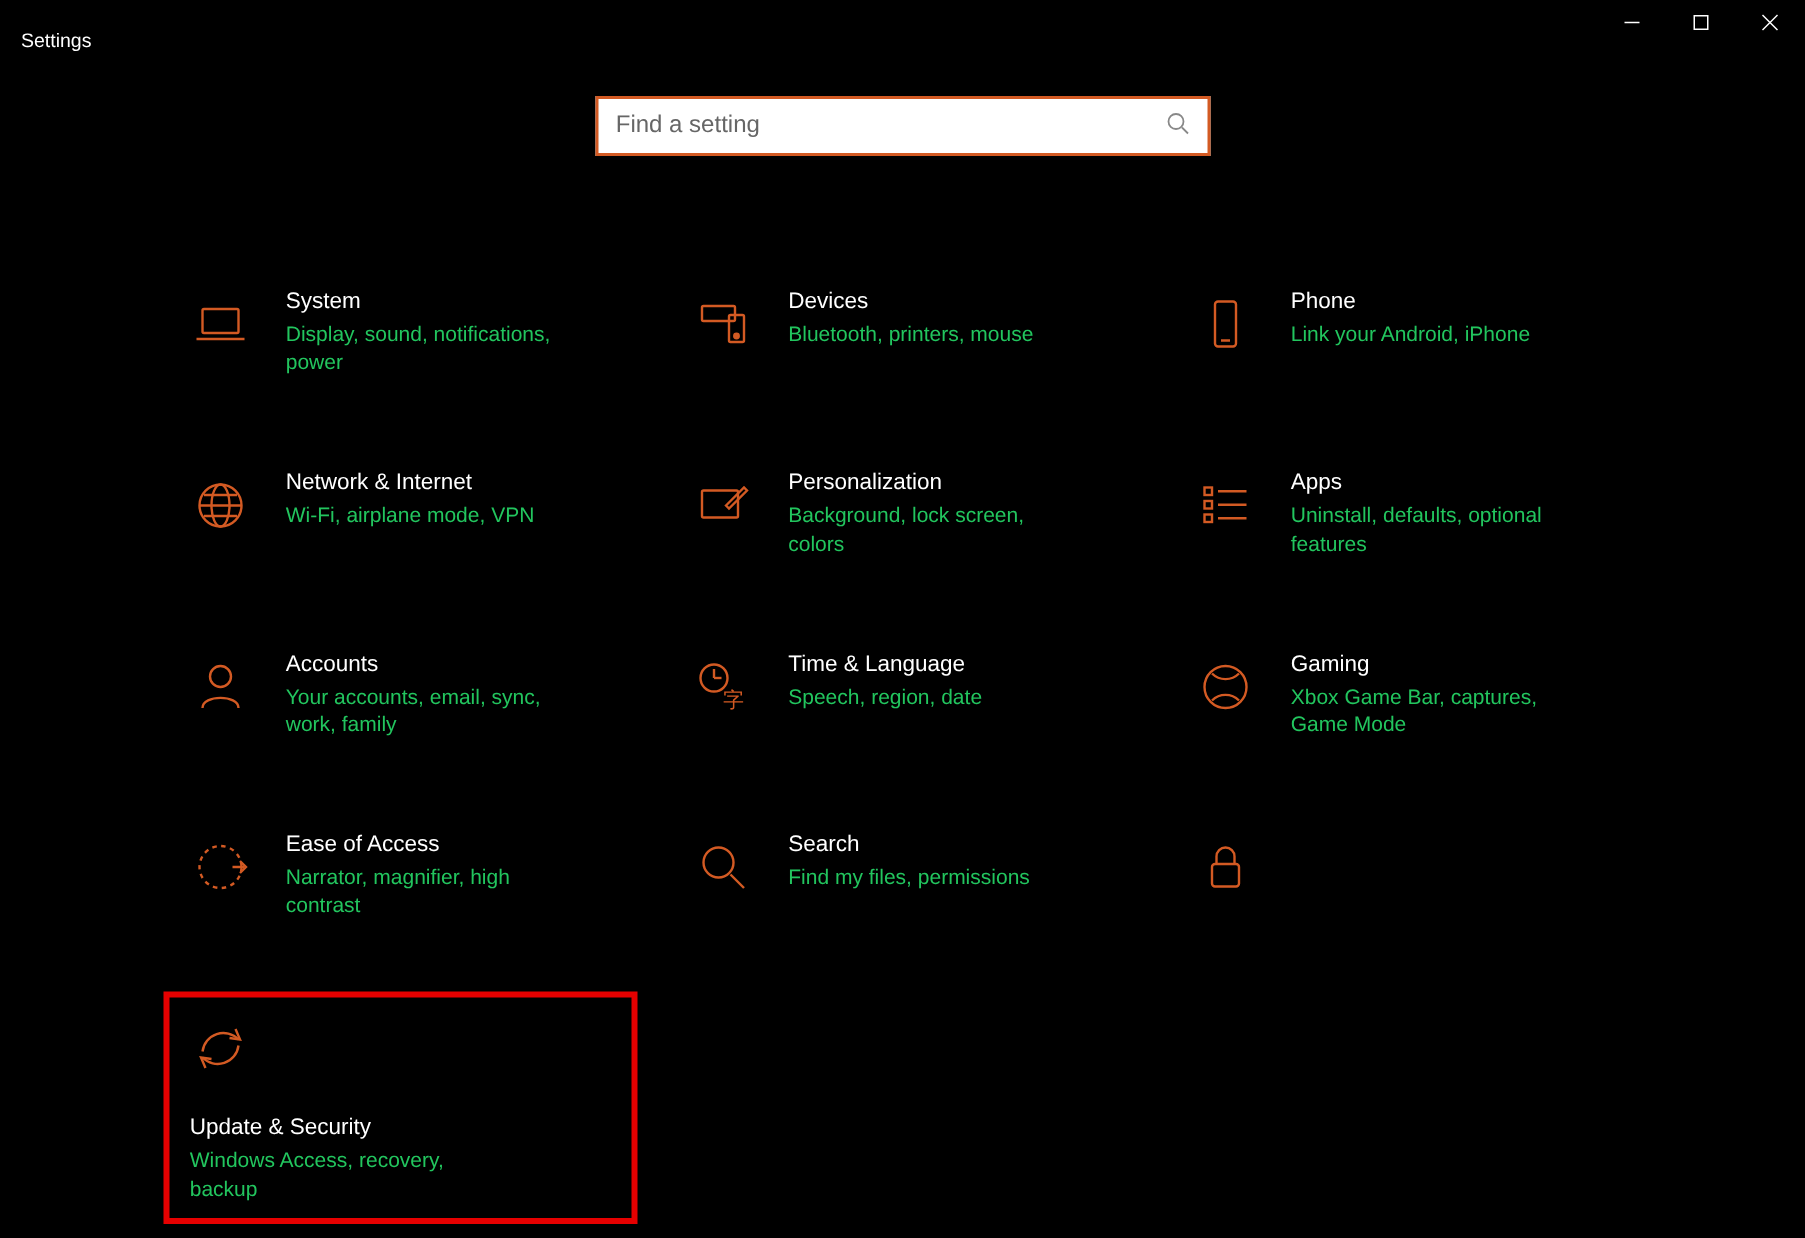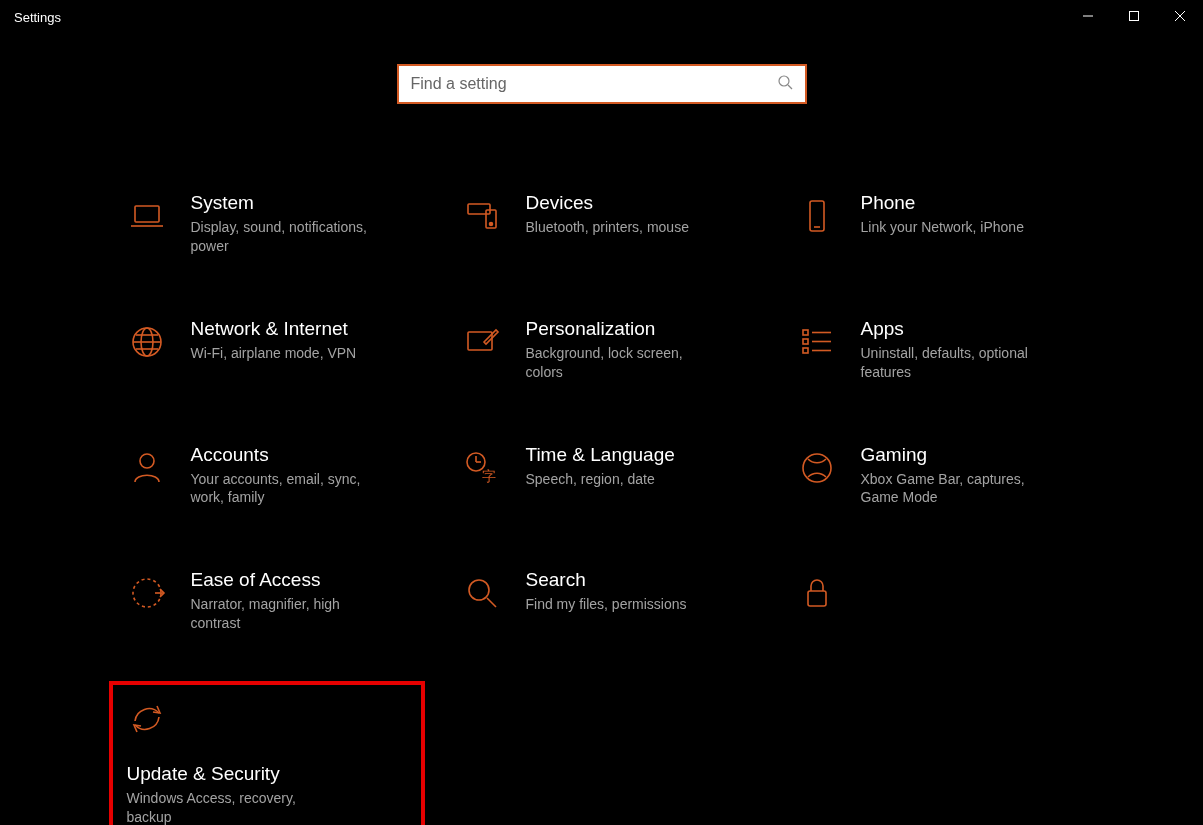--- a/index.html
+++ b/index.html
@@ -9,21 +9,21 @@
     background: #000;
     color: #fff;
     font-family: "Segoe UI", sans-serif;
     overflow: hidden;
   }
 
   
   .titlebar {
     height: 34px;
     display: flex;
-    align-items: center;
+    align-items: flex-end;
     justify-content: space-between;
     padding-left: 14px;
   }
   .titlebar-title { font-size: 13px; color: #fff; }
   .titlebar-controls { display: flex; height: 100%; }
   .win-btn {
     width: 46px;
     height: 34px;
     display: flex;
     align-items: center;
@@ -87,26 +87,26 @@
     margin-top: 4px;
     color: #d35a23;
   }
   .cat-icon svg {
     width: 40px; height: 40px;
     stroke: #d35a23; fill: none; stroke-width: 1.6;
   }
   .cat-text { flex: 1; }
   .cat-title {
     color: #fff;
-    font-size: 19px;
+    font-size: 15px;
     font-weight: 400;
     margin-bottom: 4px;
   }
   .cat-desc {
-    color: #a3a3a3;
+    color: #22c55e;
     font-size: 14px;
     line-height: 1.35;
     max-width: 190px;
   }
 </style>
 </head>
 <body>
 
 <div class="titlebar">
   <div class="titlebar-title">Settings</div>
@@ -179,21 +179,21 @@
 
   <div class="category">
     <div class="cat-icon">
       <svg viewBox="0 0 40 40">
           <rect x="13" y="5" width="14" height="30" rx="2"></rect>
           <line x1="17" y1="31" x2="23" y2="31"></line>
         </svg>
     </div>
     <div class="cat-text">
       <div class="cat-title">Phone</div>
-      <div class="cat-desc">Link your Network, iPhone</div>
+      <div class="cat-desc">Link your Android, iPhone</div>
     </div>
   </div>
 
   <div class="category">
     <div class="cat-icon">
       <svg viewBox="0 0 40 40">
           <circle cx="20" cy="20" r="14"></circle>
           <ellipse cx="20" cy="20" rx="6" ry="14"></ellipse>
           <line x1="6" y1="20" x2="34" y2="20"></line>
           <line x1="9" y1="13" x2="31" y2="13"></line>

